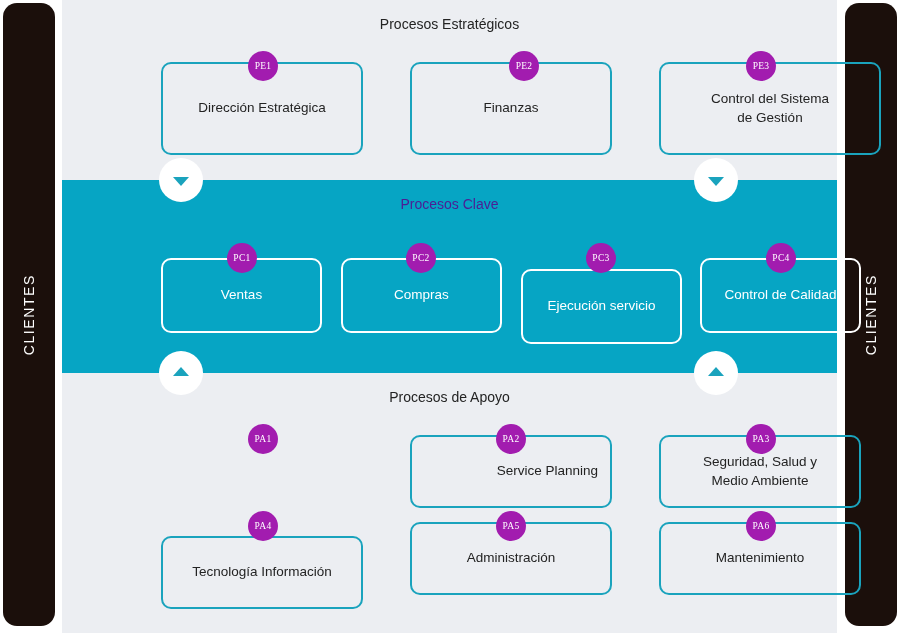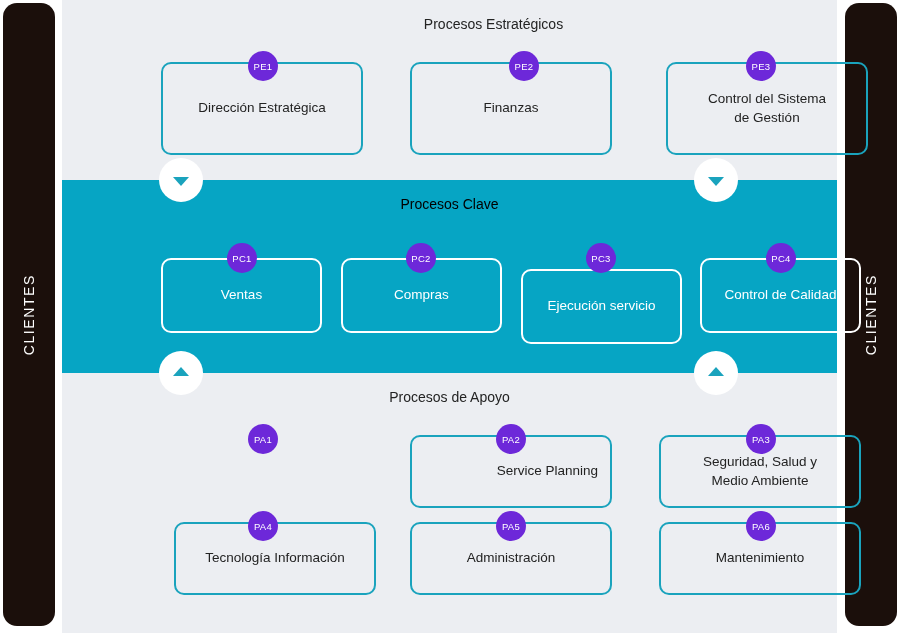--- a/index.html
+++ b/index.html
@@ -65,22 +65,22 @@
   .band.support   { top: 373px; height: 260px; background: #eceef2; }
 
   .band-title {
     position: absolute;
     left: 0;
     width: 100%;
     text-align: center;
     font-size: 14px;
     color: #232323;
   }
-  .band.key .band-title { color: #000000; }
-  .band.strategic .band-title { top: 16px; margin-left: 44px; }
+  .band.key .band-title { color: #4c1d95; }
+  .band.strategic .band-title { top: 16px; }
   .band.key       .band-title { top: 16px; }
   .band.support   .band-title { top: 16px; }
 
   
   .proc {
     position: absolute;
     box-sizing: border-box;
     border-radius: 10px;
     display: flex;
     align-items: center;
@@ -100,27 +100,28 @@
     color: #ffffff;
     background: transparent;
   }
 
   
   .badge {
     position: absolute;
     width: 30px;
     height: 30px;
     border-radius: 50%;
-    background: #6d28d9;
+    background: #a21caf;
     color: #ffffff;
     font-size: 9.5px;
     letter-spacing: 0.3px;
     display: flex;
     align-items: center;
     justify-content: center;
+    font-family: Liberation Serif, serif;
   }
 
   
   .arrow-circle {
     position: absolute;
     width: 44px;
     height: 44px;
     border-radius: 50%;
     background: #ffffff;
     display: flex;
@@ -163,21 +164,21 @@
       <div class="proc light" style="left:99px; top:62px; width:202px; height:93px;">
         <span>Dirección Estratégica</span>
       </div>
       <div class="badge" style="left:186px; top:51px;">PE1</div>
 
       <div class="proc light" style="left:348px; top:62px; width:202px; height:93px;">
         <span>Finanzas</span>
       </div>
       <div class="badge" style="left:434px; top:51px;margin-left:13px;">PE2</div>
 
-      <div class="proc light" style="left:597px; top:62px; width:202px; height:93px;margin-left:7px;">
+      <div class="proc light" style="left:597px; top:62px; width:222px; height:93px;">
         <span class="multiline">Control del Sistema<br>de Gestión</span>
       </div>
       <div class="badge" style="left:684px; top:51px;">PE3</div>
     </div>
 
     <div class="band key">
       <div class="band-title">Procesos Clave</div>
 
       <div class="proc onteal" style="left:99px; top:78px; width:161px; height:75px;">
         <span>Ventas</span>
@@ -208,21 +209,21 @@
       <div class="proc light" style="left:348px; top:62px; width:202px; height:73px;justify-content:flex-end;">
         <span>Service Planning</span>
       </div>
       <div class="badge" style="left:434px; top:51px;">PA2</div>
 
       <div class="proc light" style="left:597px; top:62px; width:202px; height:73px;">
         <span class="multiline">Seguridad, Salud y<br>Medio Ambiente</span>
       </div>
       <div class="badge" style="left:684px; top:51px;">PA3</div>
 
-      <div class="proc light" style="left:99px; top:149px; width:202px; height:73px;margin-left:13px;">
+      <div class="proc light" style="left:99px; top:163px; width:202px; height:73px;">
         <span>Tecnología Información</span>
       </div>
       <div class="badge" style="left:186px; top:138px;">PA4</div>
 
       <div class="proc light" style="left:348px; top:149px; width:202px; height:73px;">
         <span>Administración</span>
       </div>
       <div class="badge" style="left:434px; top:138px;">PA5</div>
 
       <div class="proc light" style="left:597px; top:149px; width:202px; height:73px;">

